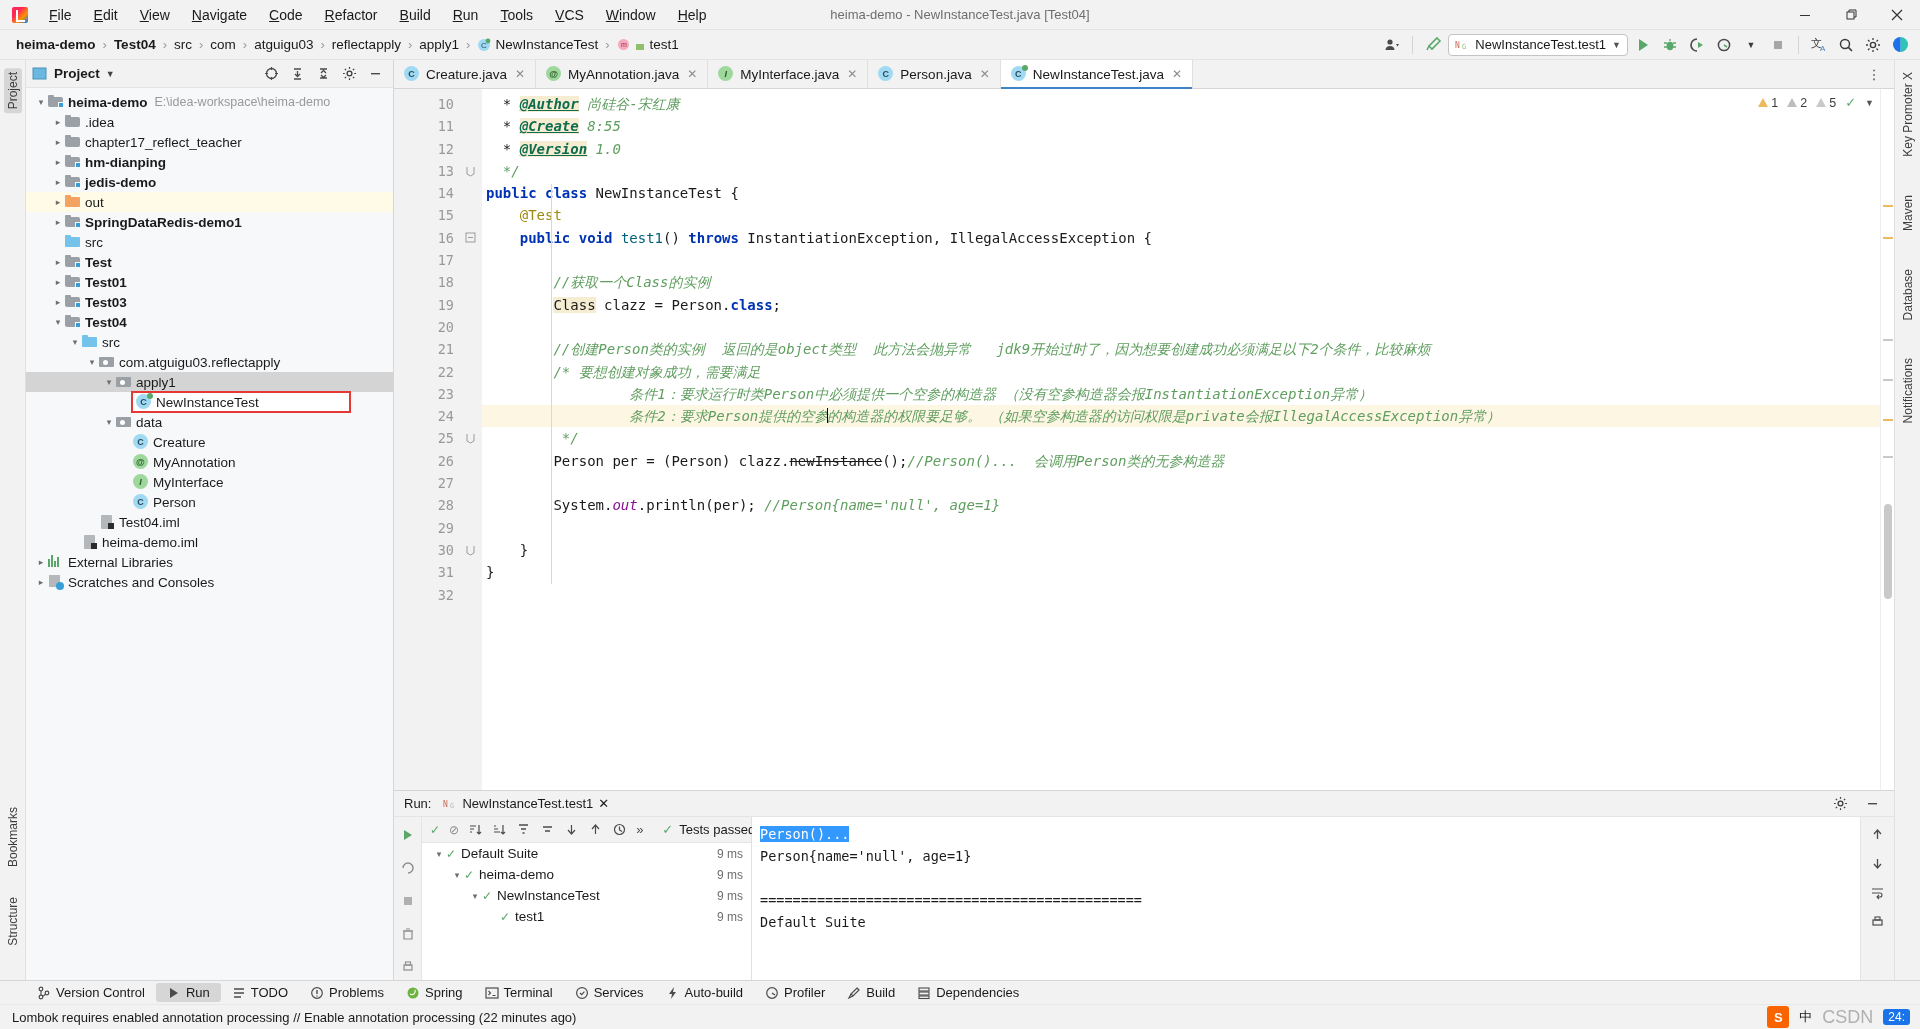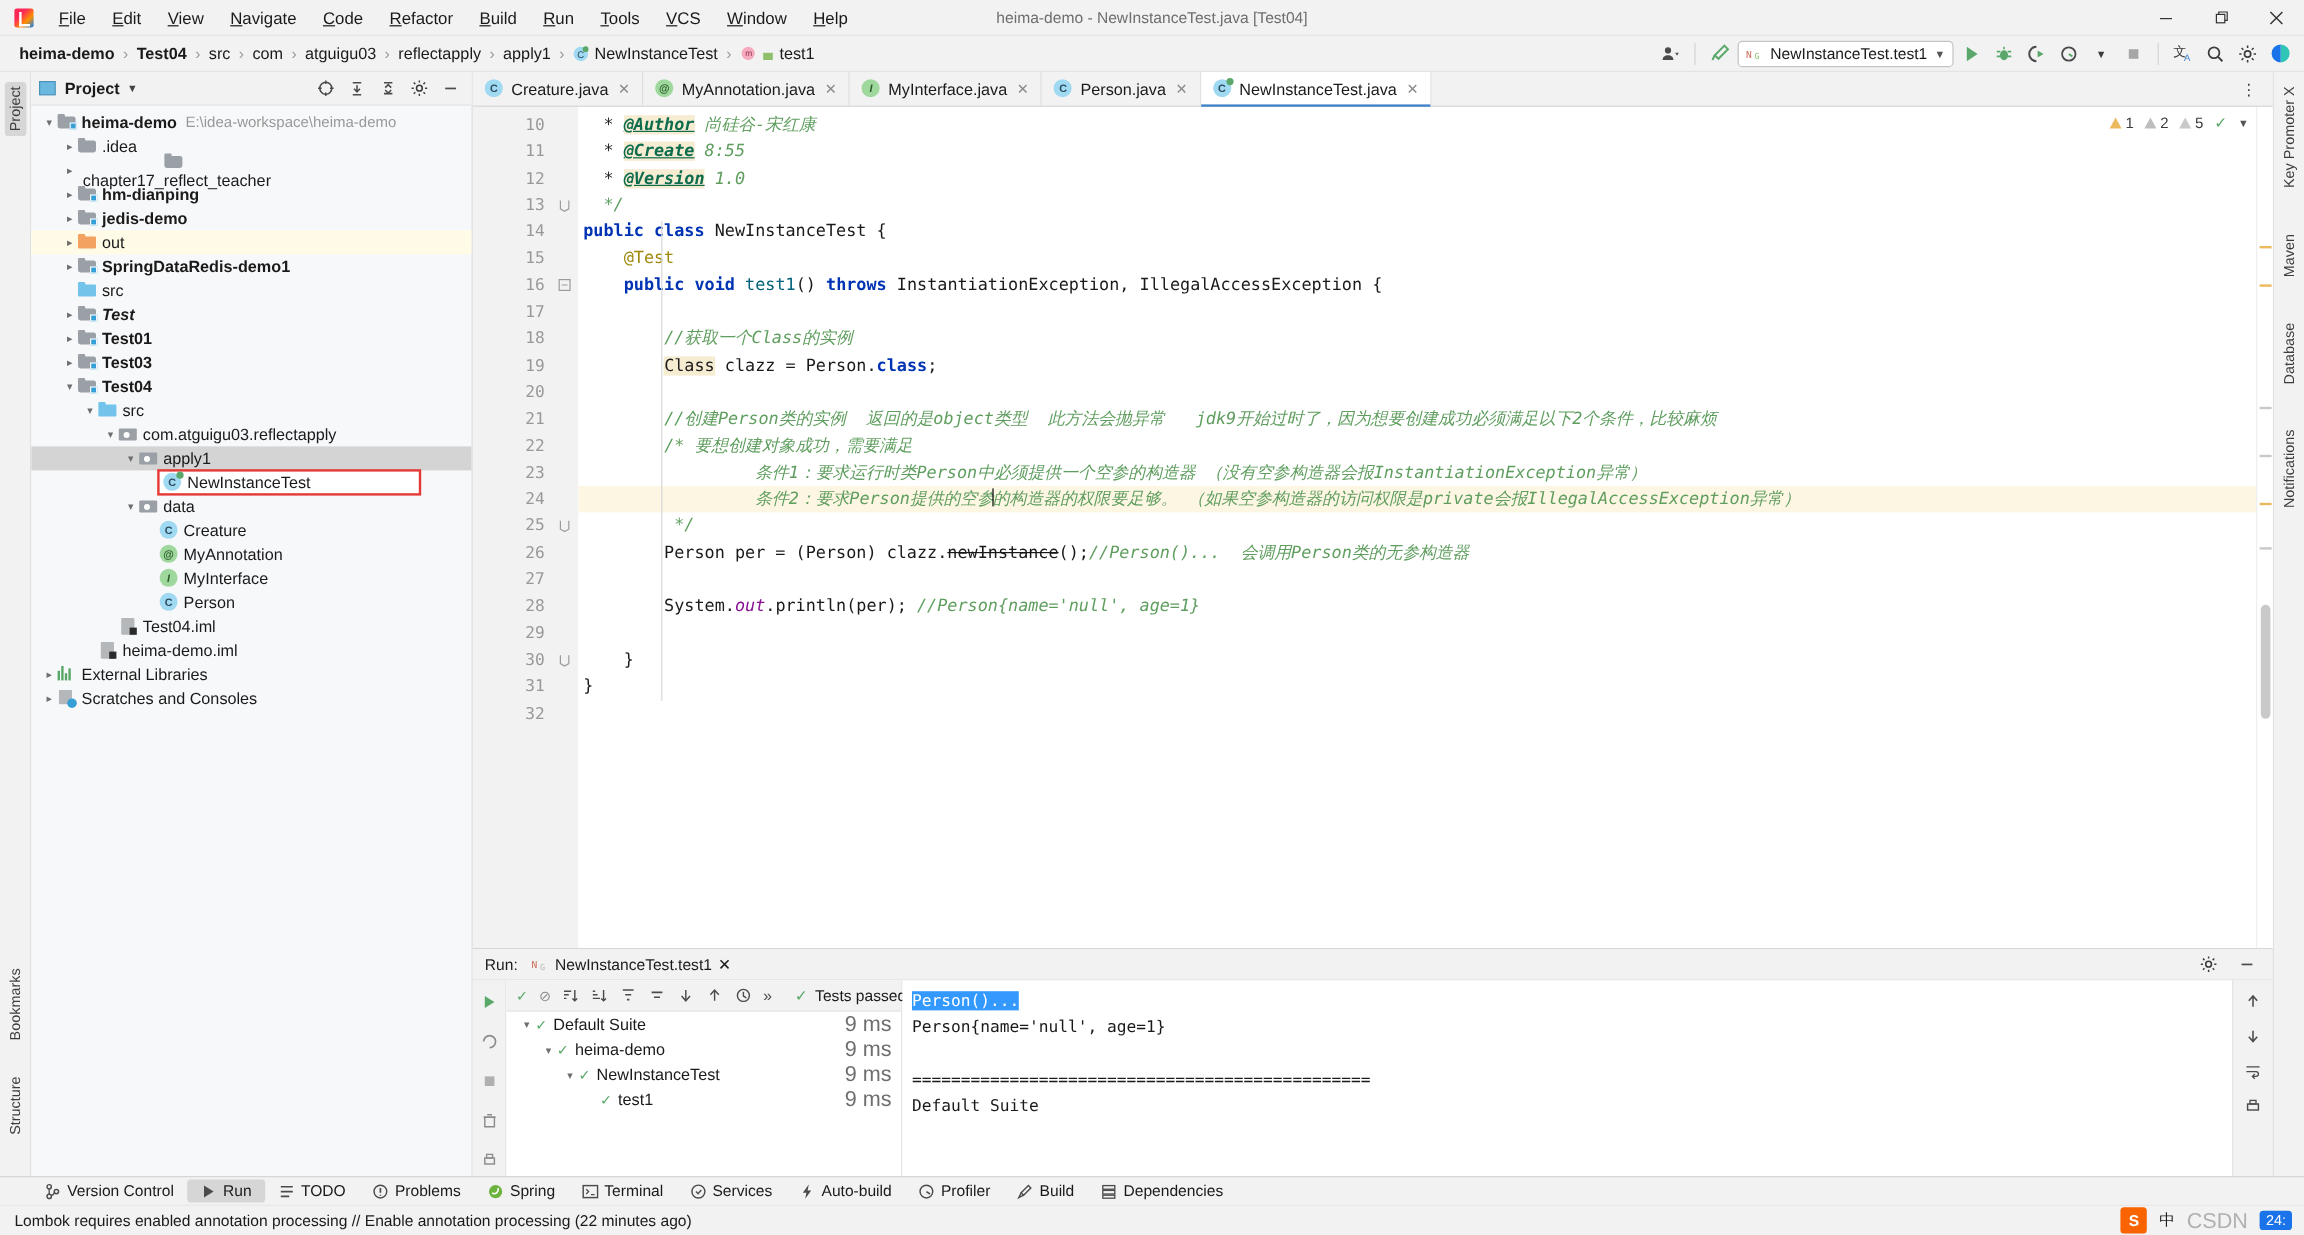--- a/index.html
+++ b/index.html
@@ -221,21 +221,21 @@
   .run-left-tools {
     width:28px; flex:0 0 28px; display:flex; flex-direction:column; align-items:center; gap:9px;
     padding-top:6px; background:#f2f2f2; border-right:1px solid #e4e4e4;
   }
   .run-tree-col { width:330px; flex:0 0 330px; display:flex; flex-direction:column; background:#fff; border-right:1px solid #e0e0e0;}
   .run-toolbar {
     height:26px; flex:0 0 26px; display:flex; align-items:center; gap:9px; padding:0 8px;
     background:#f2f2f2; border-bottom:1px solid #e4e4e4; color:#4b4b4b; font-size:12px;
   }
   .ttrow { display:flex; align-items:center; height:21px; font-size:13.5px; padding-right:8px; }
-  .ttrow .ms { margin-left:auto; color:#6e6e6e; font-size:18px; }
+  .ttrow .ms { margin-left:auto; color:#6e6e6e; font-size:12px; }
   .chk { color:#59a869; font-size:12px; }
   .console {
     flex:1 1 auto; background:#fff; font-family:"DejaVu Sans Mono", monospace; font-size:13.5px;
     padding:6px 0 0 8px; line-height:22px; overflow:hidden; position:relative; color:#1a1a1a;
   }
   .con-line{ white-space:pre; }
   .con-blue { color:#1750eb; }
   .con-sel { background:#3399ff; color:#fff; }
   .console-right{
     width:34px; flex:0 0 34px; background:#f2f2f2; border-left:1px solid #e4e4e4;
@@ -484,21 +484,21 @@
           </div>
           <div class="trow" style="padding-left: 25px;">
             <span class="twist">▸</span>
             <span style="display: flex; align-items: center; gap: 0px;">
               <span class="ic ic-folder"></span>
               <span class="tlabel">.idea</span>
             </span>
           </div>
           <div class="trow" style="padding-left: 25px;">
             <span class="twist">▸</span>
-            <span style="display: flex; align-items: center; gap: 0px; flex-direction: column;">
+            <span style="display: flex; align-items: center; gap: 0px;">
               <span class="ic ic-folder"></span>
               <span class="tlabel">chapter17_reflect_teacher</span>
             </span>
           </div>
           <div class="trow" style="padding-left: 25px;">
             <span class="twist">▸</span>
             <span style="display: flex; align-items: center; gap: 0px;">
               <span class="ic ic-folder">
                 <span class="ic-mod-badge"></span>
               </span>
@@ -532,21 +532,21 @@
           </div>
           <div class="trow" style="padding-left: 25px;">
             <span class="twist"></span>
             <span style="display: flex; align-items: center; gap: 0px;">
               <span class="ic ic-folder-blue"></span>
               <span class="tlabel">src</span>
             </span>
           </div>
           <div class="trow" style="padding-left: 25px;">
             <span class="twist">▸</span>
-            <span style="display: flex; align-items: center; gap: 0px; font-style: italic;">
+            <span style="display: flex; align-items: center; gap: 0px;">
               <span class="ic ic-folder">
                 <span class="ic-mod-badge"></span>
               </span>
               <span class="tlabel bold">Test</span>
             </span>
           </div>
           <div class="trow" style="padding-left: 25px;">
             <span class="twist">▸</span>
             <span style="display: flex; align-items: center; gap: 0px;">
               <span class="ic ic-folder">

